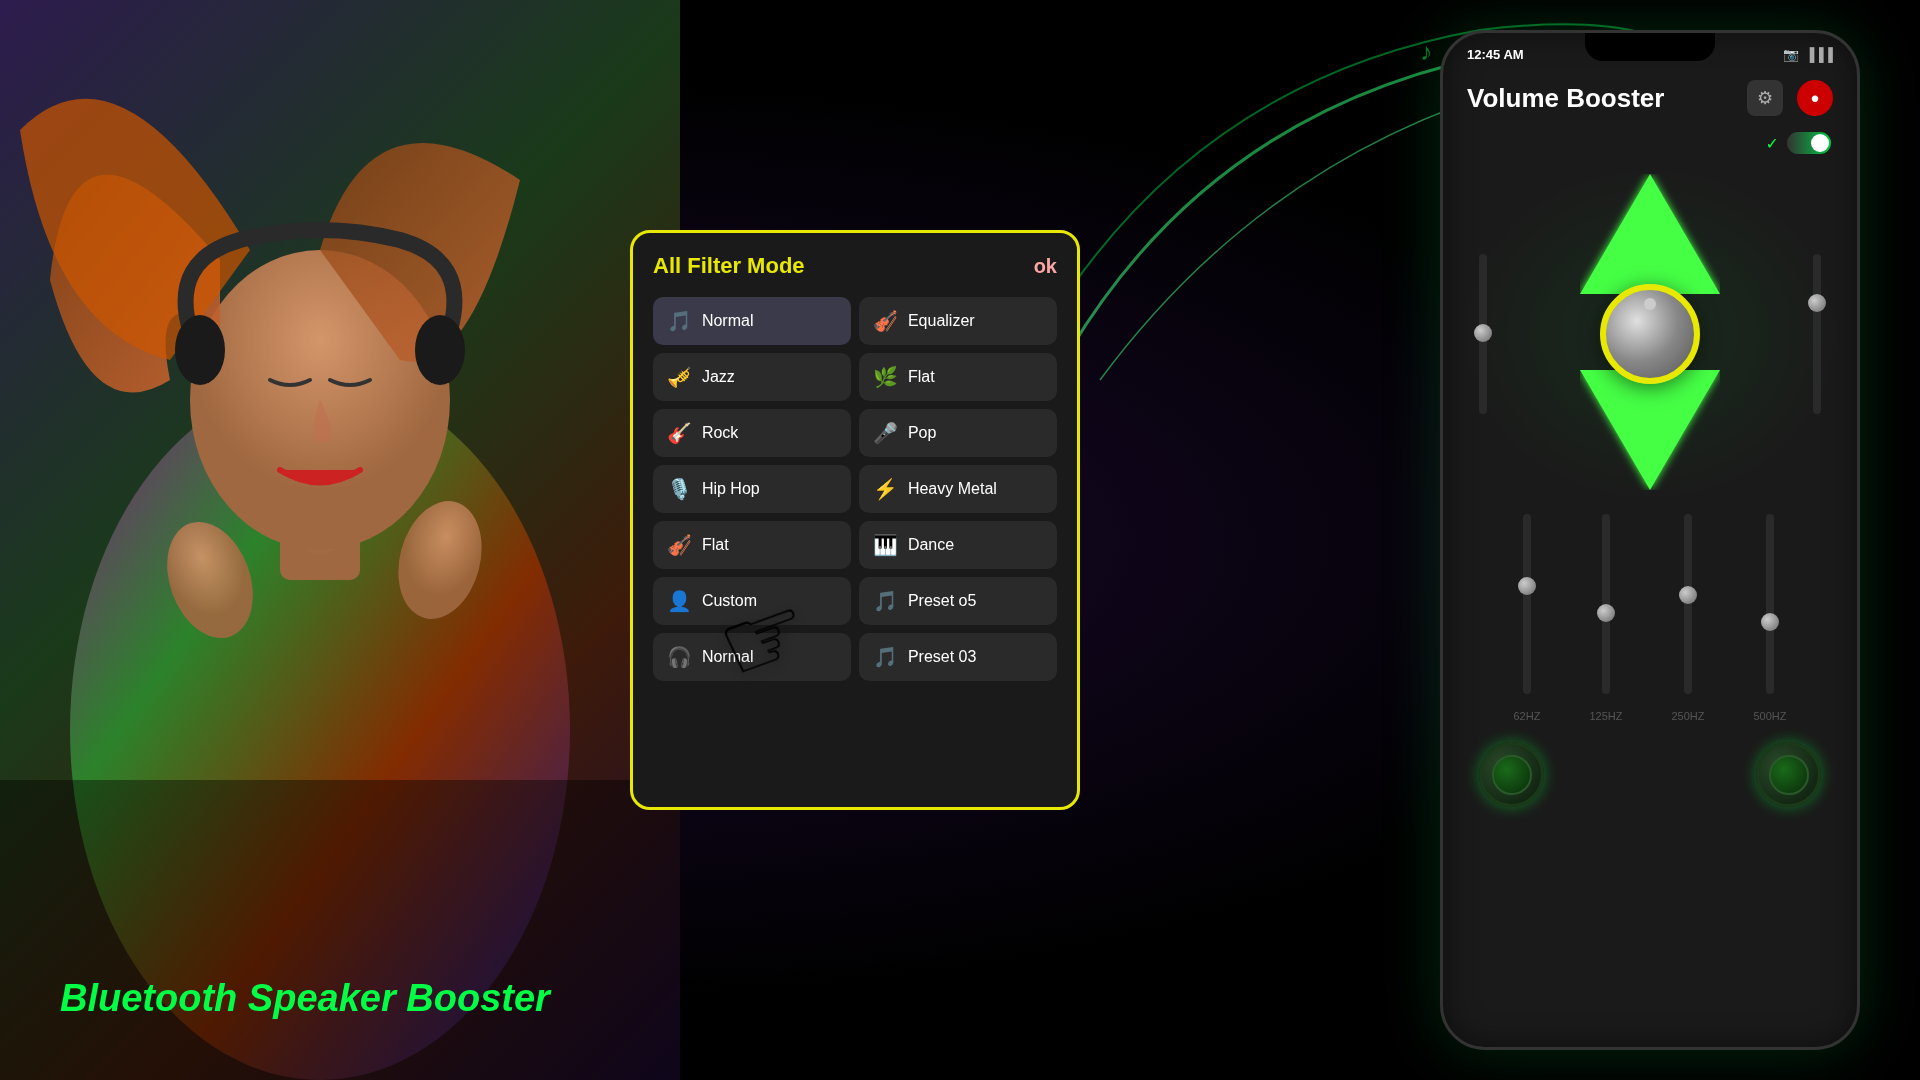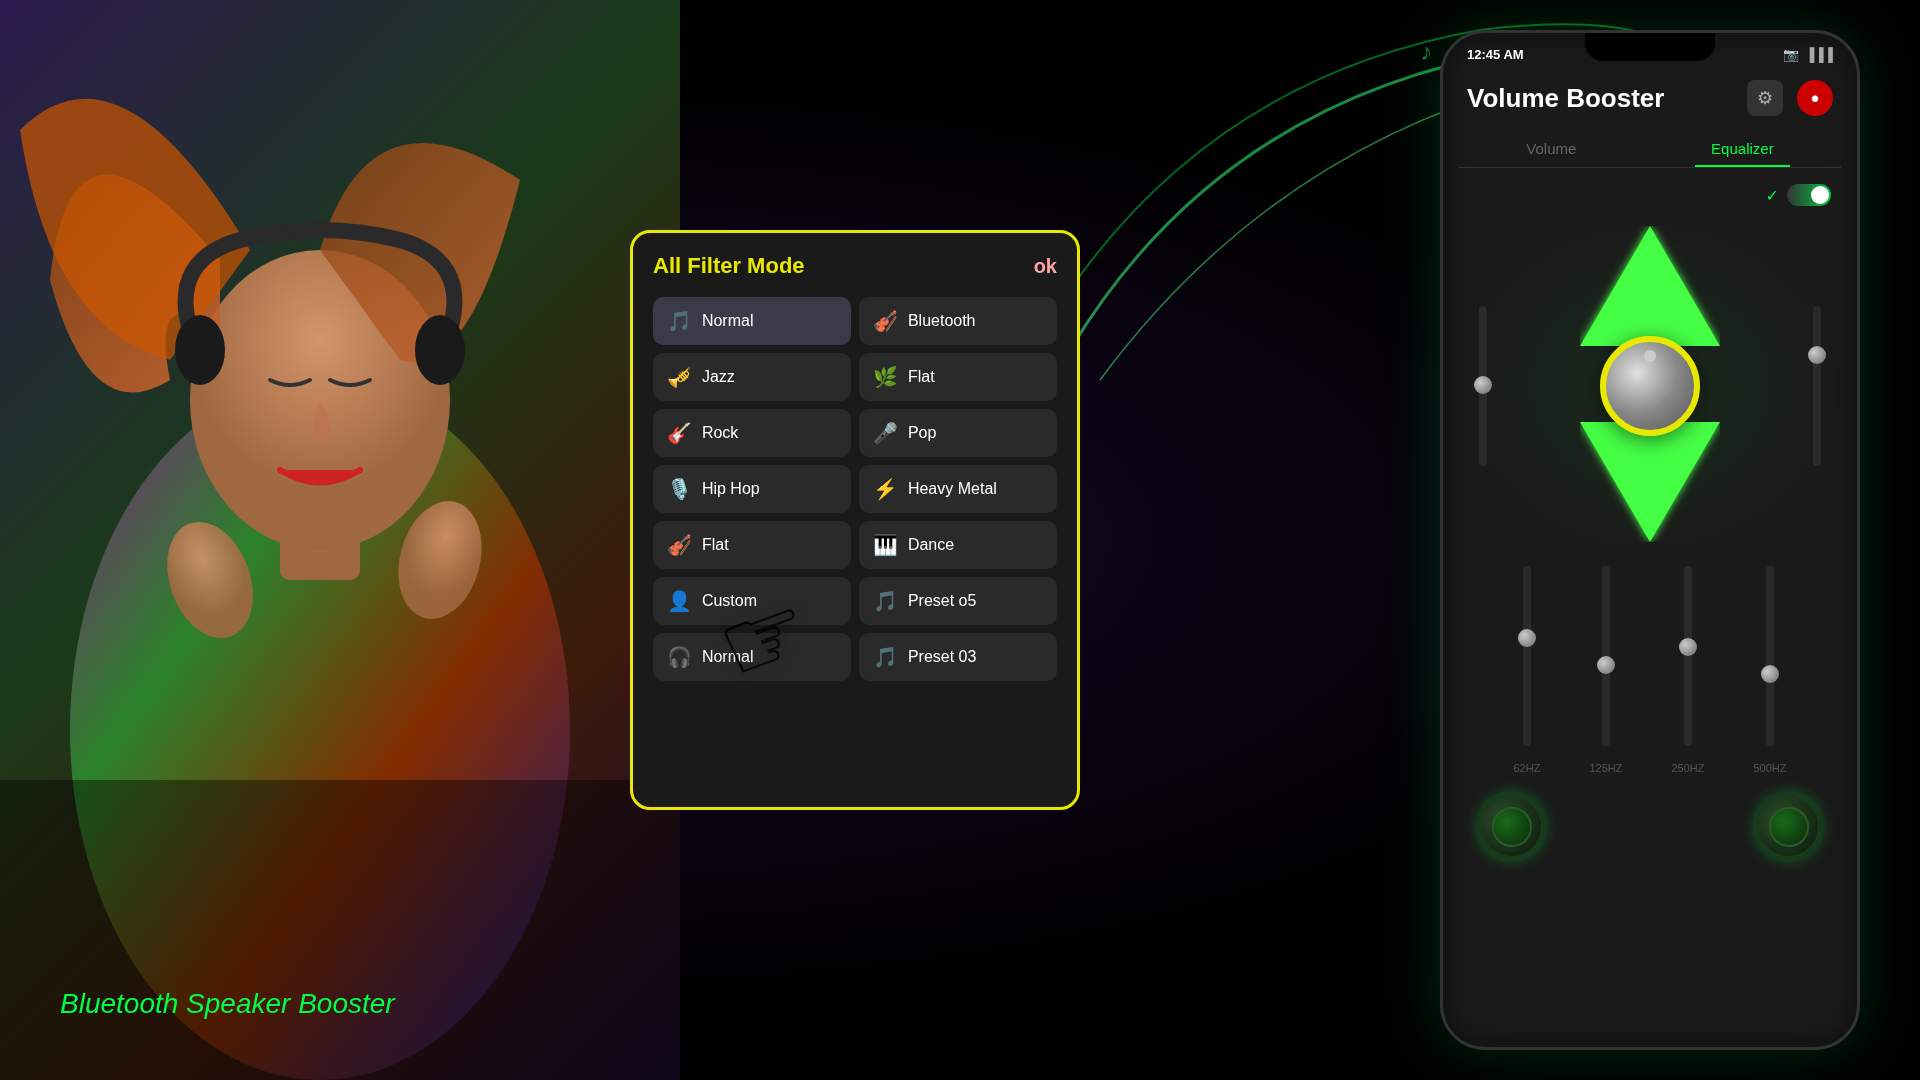--- a/index.html
+++ b/index.html
@@ -61,22 +61,22 @@
     .headphone-line {
       color: #fff;
       font-size: 32px;
       font-weight: bold;
       font-style: italic;
       margin-bottom: 8px;
     }
 
     .bluetooth-line {
       color: #00ff44;
-      font-size: 28px;
-      font-weight: normal;
+      font-size: 38px;
+      font-weight: bold;
       font-style: italic;
       text-align: center;
     }
 
     
     .filter-modal {
       position: absolute;
       left: 630px;
       top: 230px;
       width: 450px;
@@ -397,21 +397,21 @@
     <span class="filter-ok">ok</span>
   </div>
   <div class="filter-grid" id="filter-grid">
 
   <div class="filter-item active">
       <span class="filter-item-icon" style="color:#9b59b6">🎵</span>
       <span class="filter-item-label">Normal</span>
     </div>
       <div class="filter-item">
       <span class="filter-item-icon" style="color:#9b59b6">🎻</span>
-      <span class="filter-item-label">Bluetooth</span>
+      <span class="filter-item-label">Equalizer</span>
     </div>
       <div class="filter-item">
       <span class="filter-item-icon" style="color:#e67e22">🎺</span>
       <span class="filter-item-label">Jazz</span>
     </div>
       <div class="filter-item">
       <span class="filter-item-icon" style="color:#2ecc71">🌿</span>
       <span class="filter-item-label">Flat</span>
     </div>
       <div class="filter-item">
@@ -472,24 +472,20 @@
 
   <div class="phone-content">
     <div class="phone-app-header">
       <span class="app-title">Volume Booster</span>
       <div class="header-icons">
         <div class="gear-btn">⚙</div>
         <div class="rec-btn">⏺</div>
       </div>
     </div>
 
-    <div class="phone-tabs">
-      <span class="phone-tab">Volume</span>
-      <span class="phone-tab active">Equalizer</span>
-    </div>
 
     <div style="position:relative;">
 
       <div style="display:flex; justify-content:flex-end; align-items:center; margin-bottom:10px; padding-right:10px; gap:8px;">
         <span style="color:#00ff44; font-size:16px;">✓</span>
         <div style="width:44px;height:22px;background:linear-gradient(to right,#333,#00cc44);border-radius:11px;position:relative;">
           <div style="width:18px;height:18px;background:#fff;border-radius:50%;position:absolute;right:2px;top:2px;"></div>
         </div>
       </div>
 

